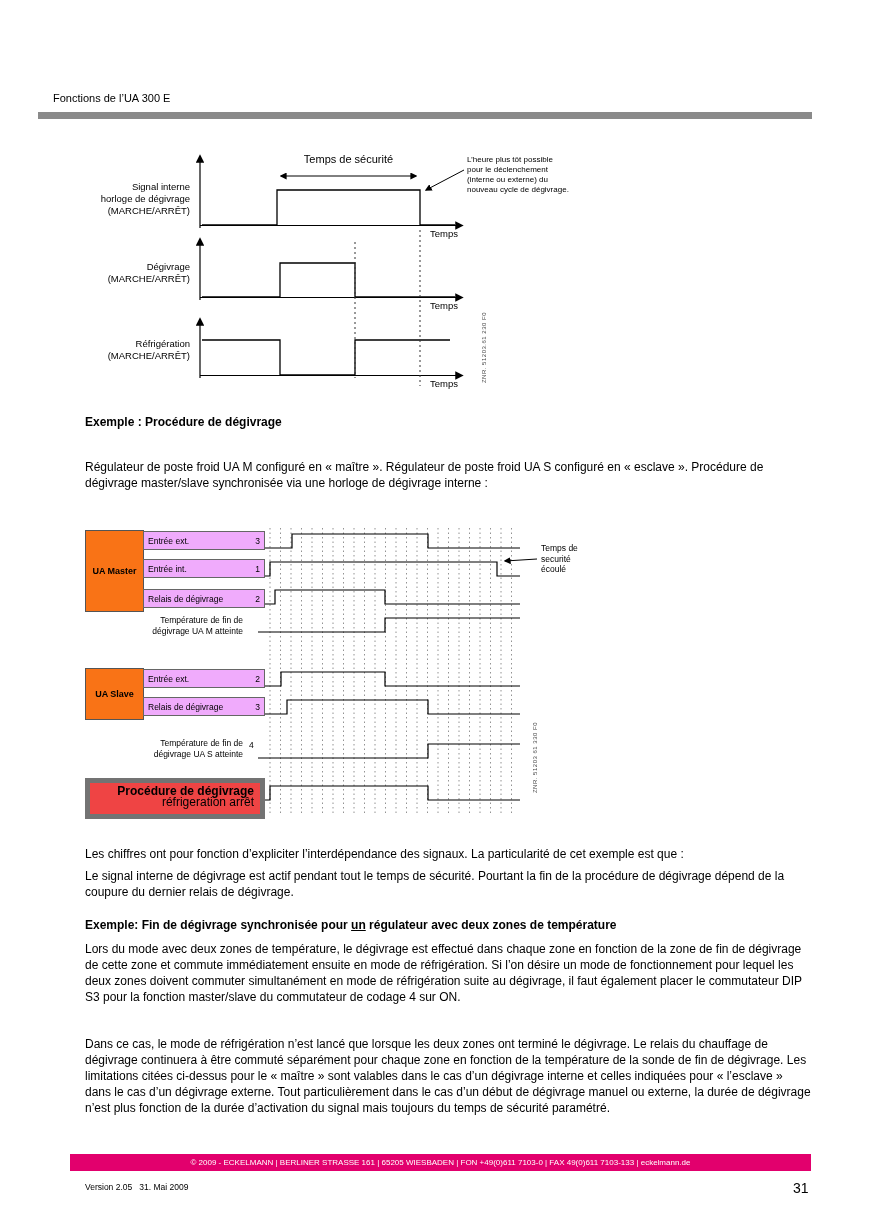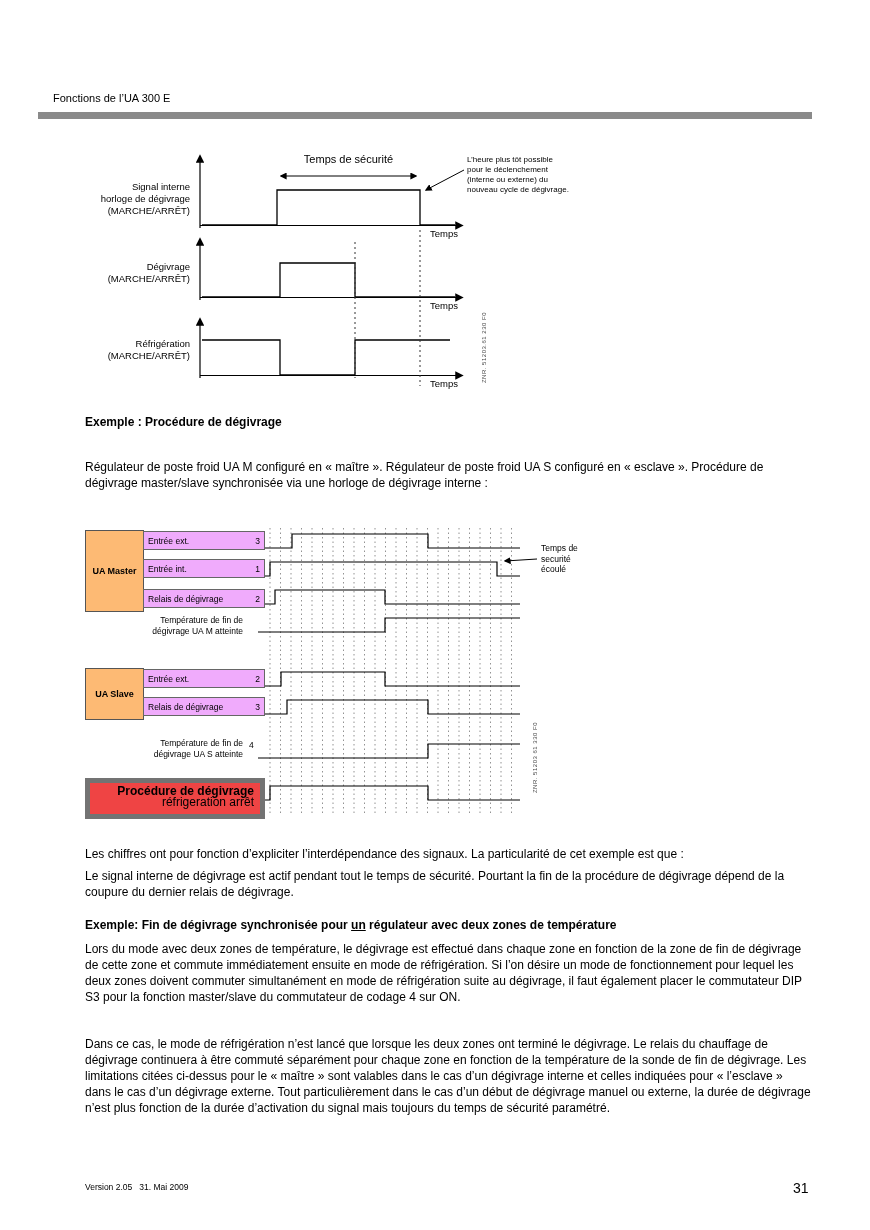--- a/index.html
+++ b/index.html
@@ -9,21 +9,21 @@
   svg.overlay{position:absolute;left:0;top:0;pointer-events:none;}
   .body-text{font-size:12px;line-height:16px;}
   .bold{font-weight:bold;}
   .pre{white-space:pre-line;}
   .sig-label{font-size:9.5px;line-height:12px;text-align:right;white-space:pre-line;}
   .temps{font-size:9.5px;}
   .anno{font-size:8px;line-height:10px;white-space:pre-line;}
   .vtext{writing-mode:vertical-rl;transform:rotate(180deg);font-size:6px;color:#444;letter-spacing:.5px;}
   .rowbox{background:#f0abfc;border:1px solid #666;display:flex;justify-content:space-between;
           align-items:center;padding:0 4px;font-size:8.5px;}
-  .graybox{background:#fdba74;border:1px solid #555;display:flex;align-items:center;justify-content:center;
+  .graybox{background:#f97316;border:1px solid #555;display:flex;align-items:center;justify-content:center;
            font-size:9px;font-weight:bold;}
   .procbox{background:#ef4444;border:5px solid #737373;font-size:12px;line-height:11px;text-align:right;padding:3px 6px 0 0;}
   .u{text-decoration:underline;}
   .logo{display:flex;align-items:center;gap:7px;}
   .logo-text{font-size:27px;font-weight:bold;letter-spacing:.5px;}
   .footer-bar{background:#e2006d;color:#fff;font-size:8px;line-height:17px;text-align:center;}
 </style>
 </head>
 <body>
 
@@ -149,16 +149,17 @@
 
   <div class="abs body-text bold" style="left:85px;top:917px;width:725px;">
     <span>Exemple: Fin de dégivrage synchronisée pour</span>
     <span class="u">un</span>
     <span>régulateur avec deux zones de température</span>
   </div>
 
   <div class="abs body-text" style="left:85px;top:941px;width:727px;">Lors du mode avec deux zones de température, le dégivrage est effectué dans chaque zone en fonction de la zone de fin de dégivrage de cette zone et commute immédiatement ensuite en mode de réfrigération. Si l’on désire un mode de fonctionnement pour lequel les deux zones doivent commuter simultanément en mode de réfrigération suite au dégivrage, il faut également placer le commutateur DIP S3 pour la fonction master/slave du commutateur de codage 4 sur ON.</div>
   <div class="abs body-text" style="left:85px;top:1036px;width:727px;">Dans ce cas, le mode de réfrigération n’est lancé que lorsque les deux zones ont terminé le dégivrage. Le relais du chauffage de dégivrage continuera à être commuté séparément pour chaque zone en fonction de la température de la sonde de fin de dégivrage. Les limitations citées ci-dessus pour le « maître » sont valables dans le cas d’un dégivrage interne et celles indiquées pour « l’esclave » dans le cas d’un dégivrage externe. Tout particulièrement dans le cas d’un début de dégivrage manuel ou externe, la durée de dégivrage n’est plus fonction de la durée d’activation du signal mais toujours du temps de sécurité paramétré.</div>
 
+  <div class="abs footer-bar" style="left:70px;top:1154px;width:741px;height:17px;">© 2009 - ECKELMANN | BERLINER STRASSE 161 | 65205 WIESBADEN | FON +49(0)611 7103-0 | FAX 49(0)611 7103-133 | eckelmann.de</div>
   <div class="abs" style="left:85px;top:1182px;font-size:8.5px;white-space:pre;">Version 2.05   31. Mai 2009</div>
   <div class="abs" style="left:793px;top:1180px;font-size:14px;">31</div>
 
 </div>
 
 </body></html>

